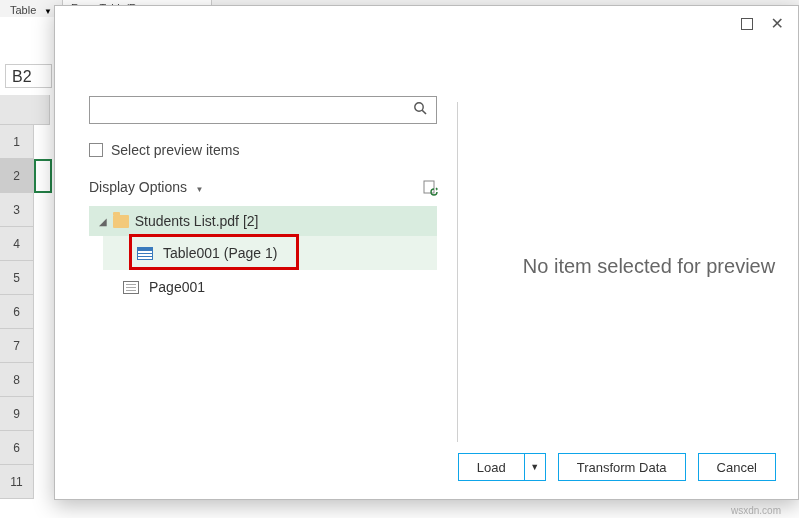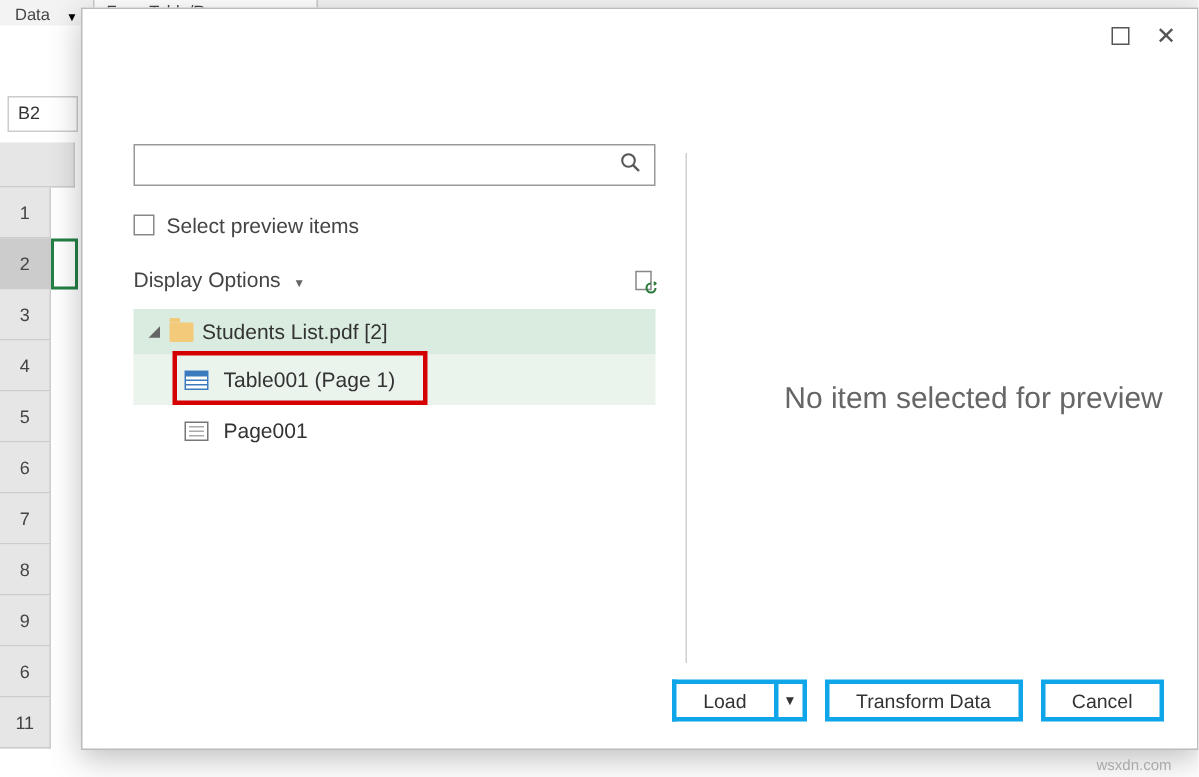--- a/index.html
+++ b/index.html
@@ -3,21 +3,21 @@
   <meta charset="utf-8">
   <style>
     * { margin: 0; padding: 0; box-sizing: border-box; font-family: "Segoe UI", sans-serif; }
     body { width: 799px; height: 518px; background: #fff; overflow: hidden; position: relative; }
     
     .excel-bg { position: absolute; top: 0; left: 0; width: 799px; height: 518px; background: #fff; }
     .ribbon-strip { position: absolute; top: 0; left: 0; width: 799px; height: 17px; background: #f3f3f3; font-size: 11px; }
     .data-tab { position: absolute; left: 10px; top: 4px; color: #444; }
     .drop { position: absolute; left: 44px; top: 7px; font-size: 8px; }
     .ribbon-box { position: absolute; left: 62px; top: 0; height: 16px; width: 150px; border: 1px solid #ccc; border-top: none; background: #fff; font-size: 11px; color: #444; padding: 2px 8px; }
-    .name-box { position: absolute; left: 5px; top: 64px; width: 47px; height: 24px; border: 1px solid #ccc; font-size: 12px; padding: 3px 6px; color: #333; background: #fff; }
+    .name-box { position: absolute; left: 5px; top: 64px; width: 47px; height: 24px; border: 1px solid #ccc; font-size: 16px; padding: 3px 6px; color: #333; background: #fff; }
     .select-all { position: absolute; left: 0; top: 95px; width: 50px; height: 30px; background: #e6e6e6; border-right: 1px solid #ccc; border-bottom: 1px solid #ccc; }
     .row-header { width: 34px; height: 34px; background: #e6e6e6; border-right: 1px solid #ccc; border-bottom: 1px solid #ccc; text-align: center; font-size: 12px; color: #444; line-height: 34px; }
     .row-headers { position: absolute; left: 0; top: 125px; }
     .row-sel { background: #ccc; }
     .cell-sel-border { position: absolute; left: 34px; top: 159px; width: 18px; height: 34px; border: 2px solid #237f46; background: #fff; }
     
     .dialog { position: absolute; left: 54px; top: 5px; width: 745px; height: 495px; background: #fff; border: 1px solid #bbb; box-shadow: 0 6px 20px rgba(0,0,0,.25); }
     .dlg-header { height: 35px; position: relative; }
     .dlg-max { position: absolute; right: 45px; top: 12px; width: 12px; height: 12px; border: 1px solid #555; }
     .dlg-close { position: absolute; right: 14px; top: 8px; font-size: 16px; color: #555; cursor: pointer; }
@@ -52,33 +52,33 @@
     .page-ico:before { content: ""; position: absolute; top: 2px; left: 2px; right: 2px; height: 1px; background: #aaa; box-shadow: 0 3px 0 #aaa, 0 6px 0 #aaa; }
     
     .red-highlight { position: absolute; border: 3px solid #d40000; pointer-events: none; }
     
     .divider { position: absolute; left: 402px; top: 96px; width: 1px; height: 340px; background: #d0d0d0; }
     
     .preview { position: absolute; left: 424px; top: 90px; width: 340px; height: 340px; display: flex; align-items: center; justify-content: center; }
     .preview-text { font-size: 20px; color: #666; }
     
     .btn-row { position: absolute; right: 22px; bottom: 18px; display: flex; gap: 12px; align-items: center; }
-    .btn { height: 28px; border: 3px solid #0ea5e9; background: #fff; font-size: 13px; color: #333; padding: 0 18px; display: flex; align-items: center; cursor: pointer; }
+    .btn { height: 28px; border: 1px solid #0ea5e9; background: #fff; font-size: 13px; color: #333; padding: 0 18px; display: flex; align-items: center; cursor: pointer; }
     .btn-split { display: flex; }
     .btn-split .main { border-right: none; }
     .btn-split .drop-btn { width: 22px; padding: 0; justify-content: center; font-size: 9px; }
     
     .watermark { position: absolute; right: 18px; bottom: 2px; font-size: 10px; color: #aaa; }
   </style>
 </head>
 <body>
 
 <div class="excel-bg">
   <div class="ribbon-strip">
-    <span class="data-tab">Data</span>
+    <span class="data-tab">Table</span>
     <span class="drop">▼</span>
     <div class="ribbon-box">From Table/Range</div>
   </div>
   <div class="name-box">B2</div>
   <div class="select-all"></div>
   <div class="row-headers">
     <div class="row-header">1</div>
     <div class="row-header row-sel">2</div>
     <div class="row-header">3</div>
     <div class="row-header">4</div>
@@ -127,21 +127,21 @@
           </svg>
       </div>
     </div>
 
     <div class="tree">
       <div class="tree-root">
         <span class="arrow-down">◢</span>
         <div class="folder-ico"></div>
         <span class="tree-label">Students List.pdf [2]</span>
       </div>
-      <div style="position:relative;">
+      <div style="position:relative;margin-left:14px;">
         <div class="tree-item sel">
           <div class="table-ico"></div>
           <span class="tree-label">Table001 (Page 1)</span>
         </div>
         <div class="red-highlight" style="left:26px; top:-2px; width:170px; height:36px;"></div>
       </div>
       <div class="tree-item">
         <div class="page-ico"></div>
         <span class="tree-label">Page001</span>
       </div>

